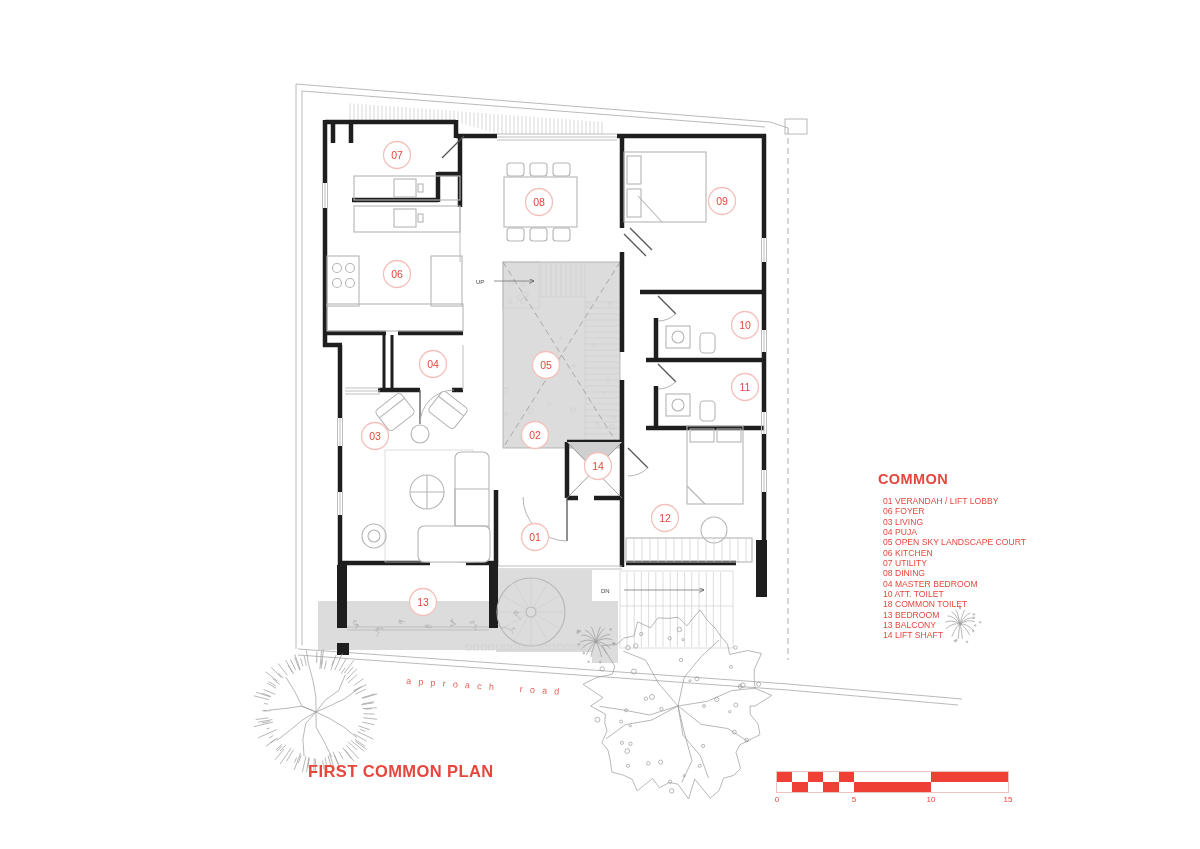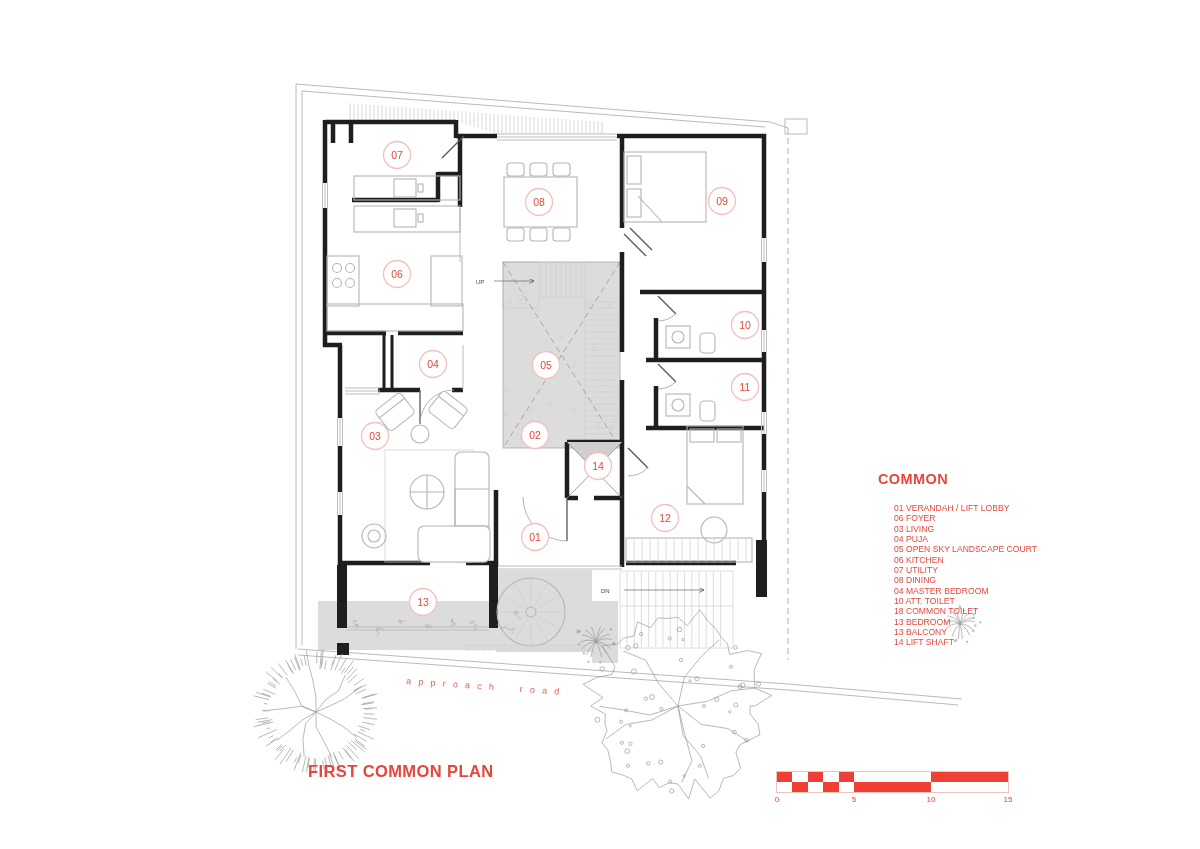--- a/index.html
+++ b/index.html
@@ -27,21 +27,21 @@
   .roomc{fill:#fff;stroke:#f3c0bb;stroke-width:1.3;}
   .roomt{fill:var(--accent);font-size:10.5px;text-anchor:middle;font-family:"Liberation Sans",sans-serif;}
   .tinyt{fill:#444;font-size:6px;font-family:"Liberation Sans",sans-serif;}
   .road{fill:#e66158;font-size:9px;letter-spacing:7.2px;word-spacing:9px;font-family:"Liberation Sans",sans-serif;}
   .tree{stroke:#9a9a9a;fill:none;stroke-width:.7;}
   .tuft{stroke:#adadad;fill:none;stroke-width:.6;}
 
   
   .legend{position:absolute;left:878px;top:471px;color:var(--accent);}
   .legend-title{font-size:14.5px;font-weight:bold;letter-spacing:.4px;margin:0 0 9px 0;}
-  .legend ul{margin:16px;padding:0;list-style:none;}
+  .legend ul{margin:5px;padding:0;list-style:none;}
   .legend li{font-size:8.6px;line-height:10.35px;white-space:nowrap;}
   .plan-title{position:absolute;left:308px;top:762px;font-size:16.5px;font-weight:bold;
               letter-spacing:.4px;color:var(--accent);}
   .scalebar{position:absolute;left:777px;top:772px;width:231px;height:20px;
             outline:1px solid #eec2be;}
   .sb-row{position:relative;height:10px;}
   .sb-cell{position:absolute;top:0;height:10px;background:var(--scale-red);}
   .sb-labels{position:absolute;left:777px;top:795px;width:231px;height:10px;}
   .sb-lab{position:absolute;transform:translateX(-50%);font-size:8px;color:var(--scale-red);}
 </style>

